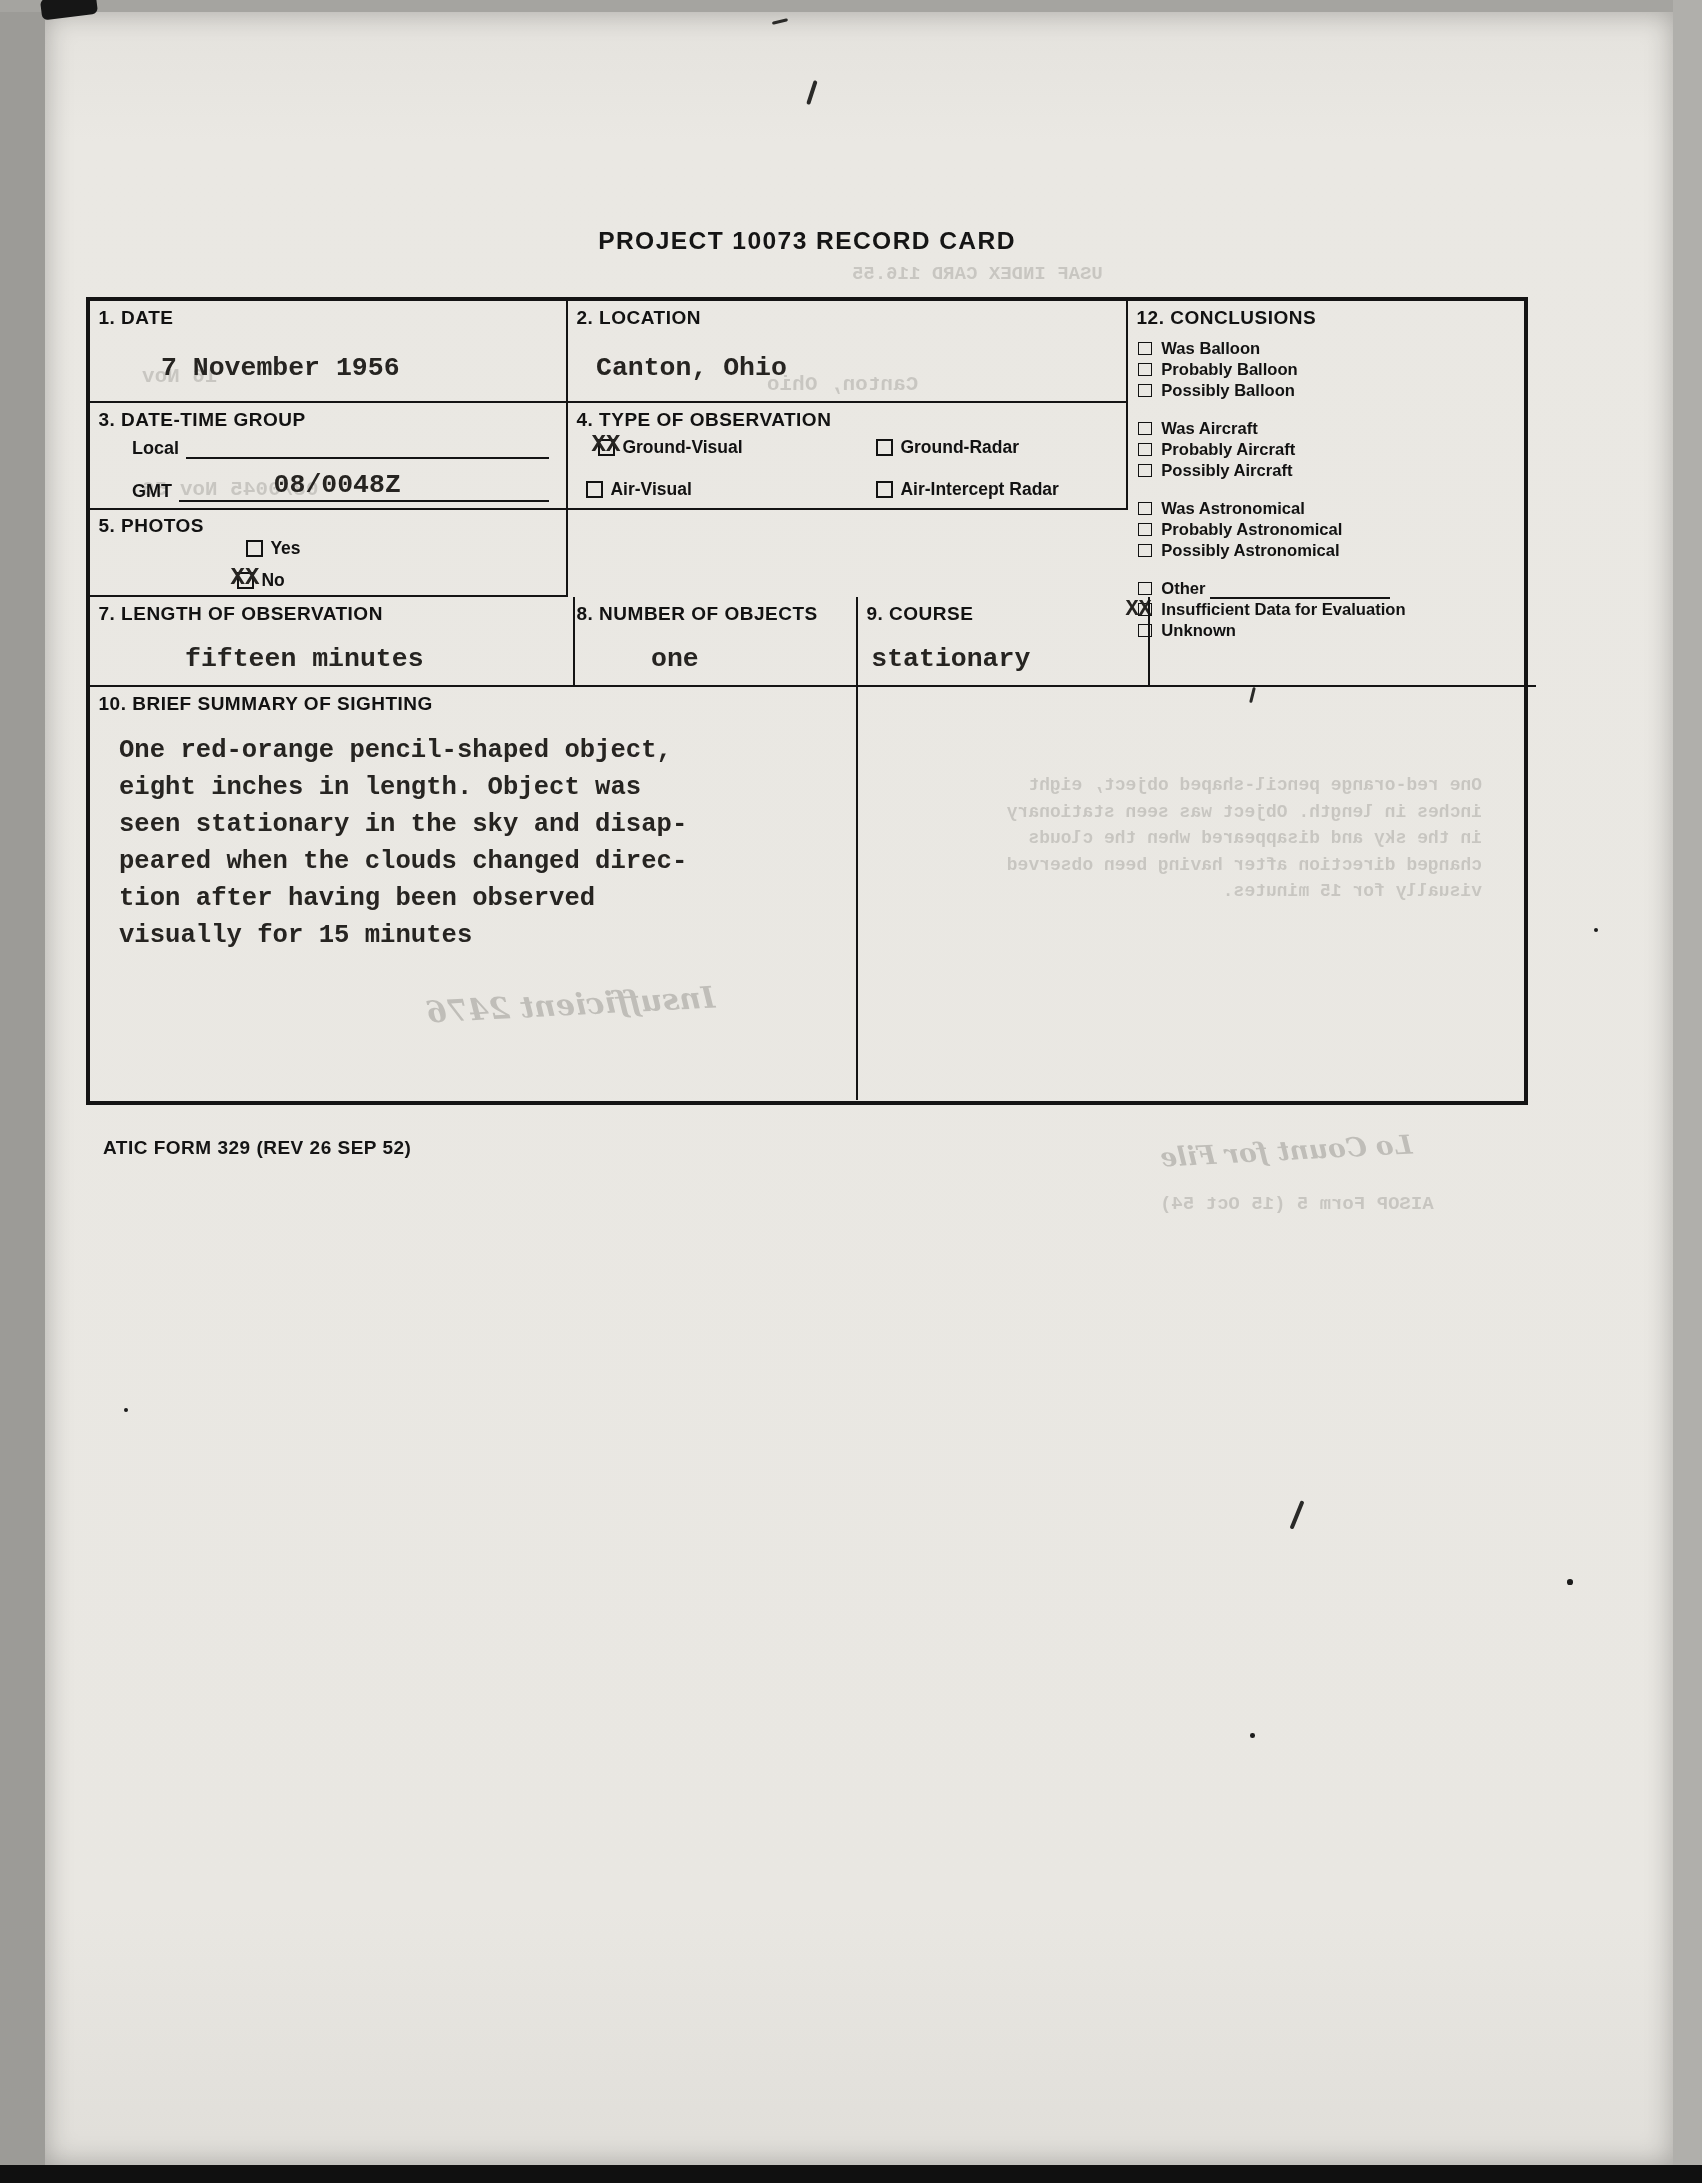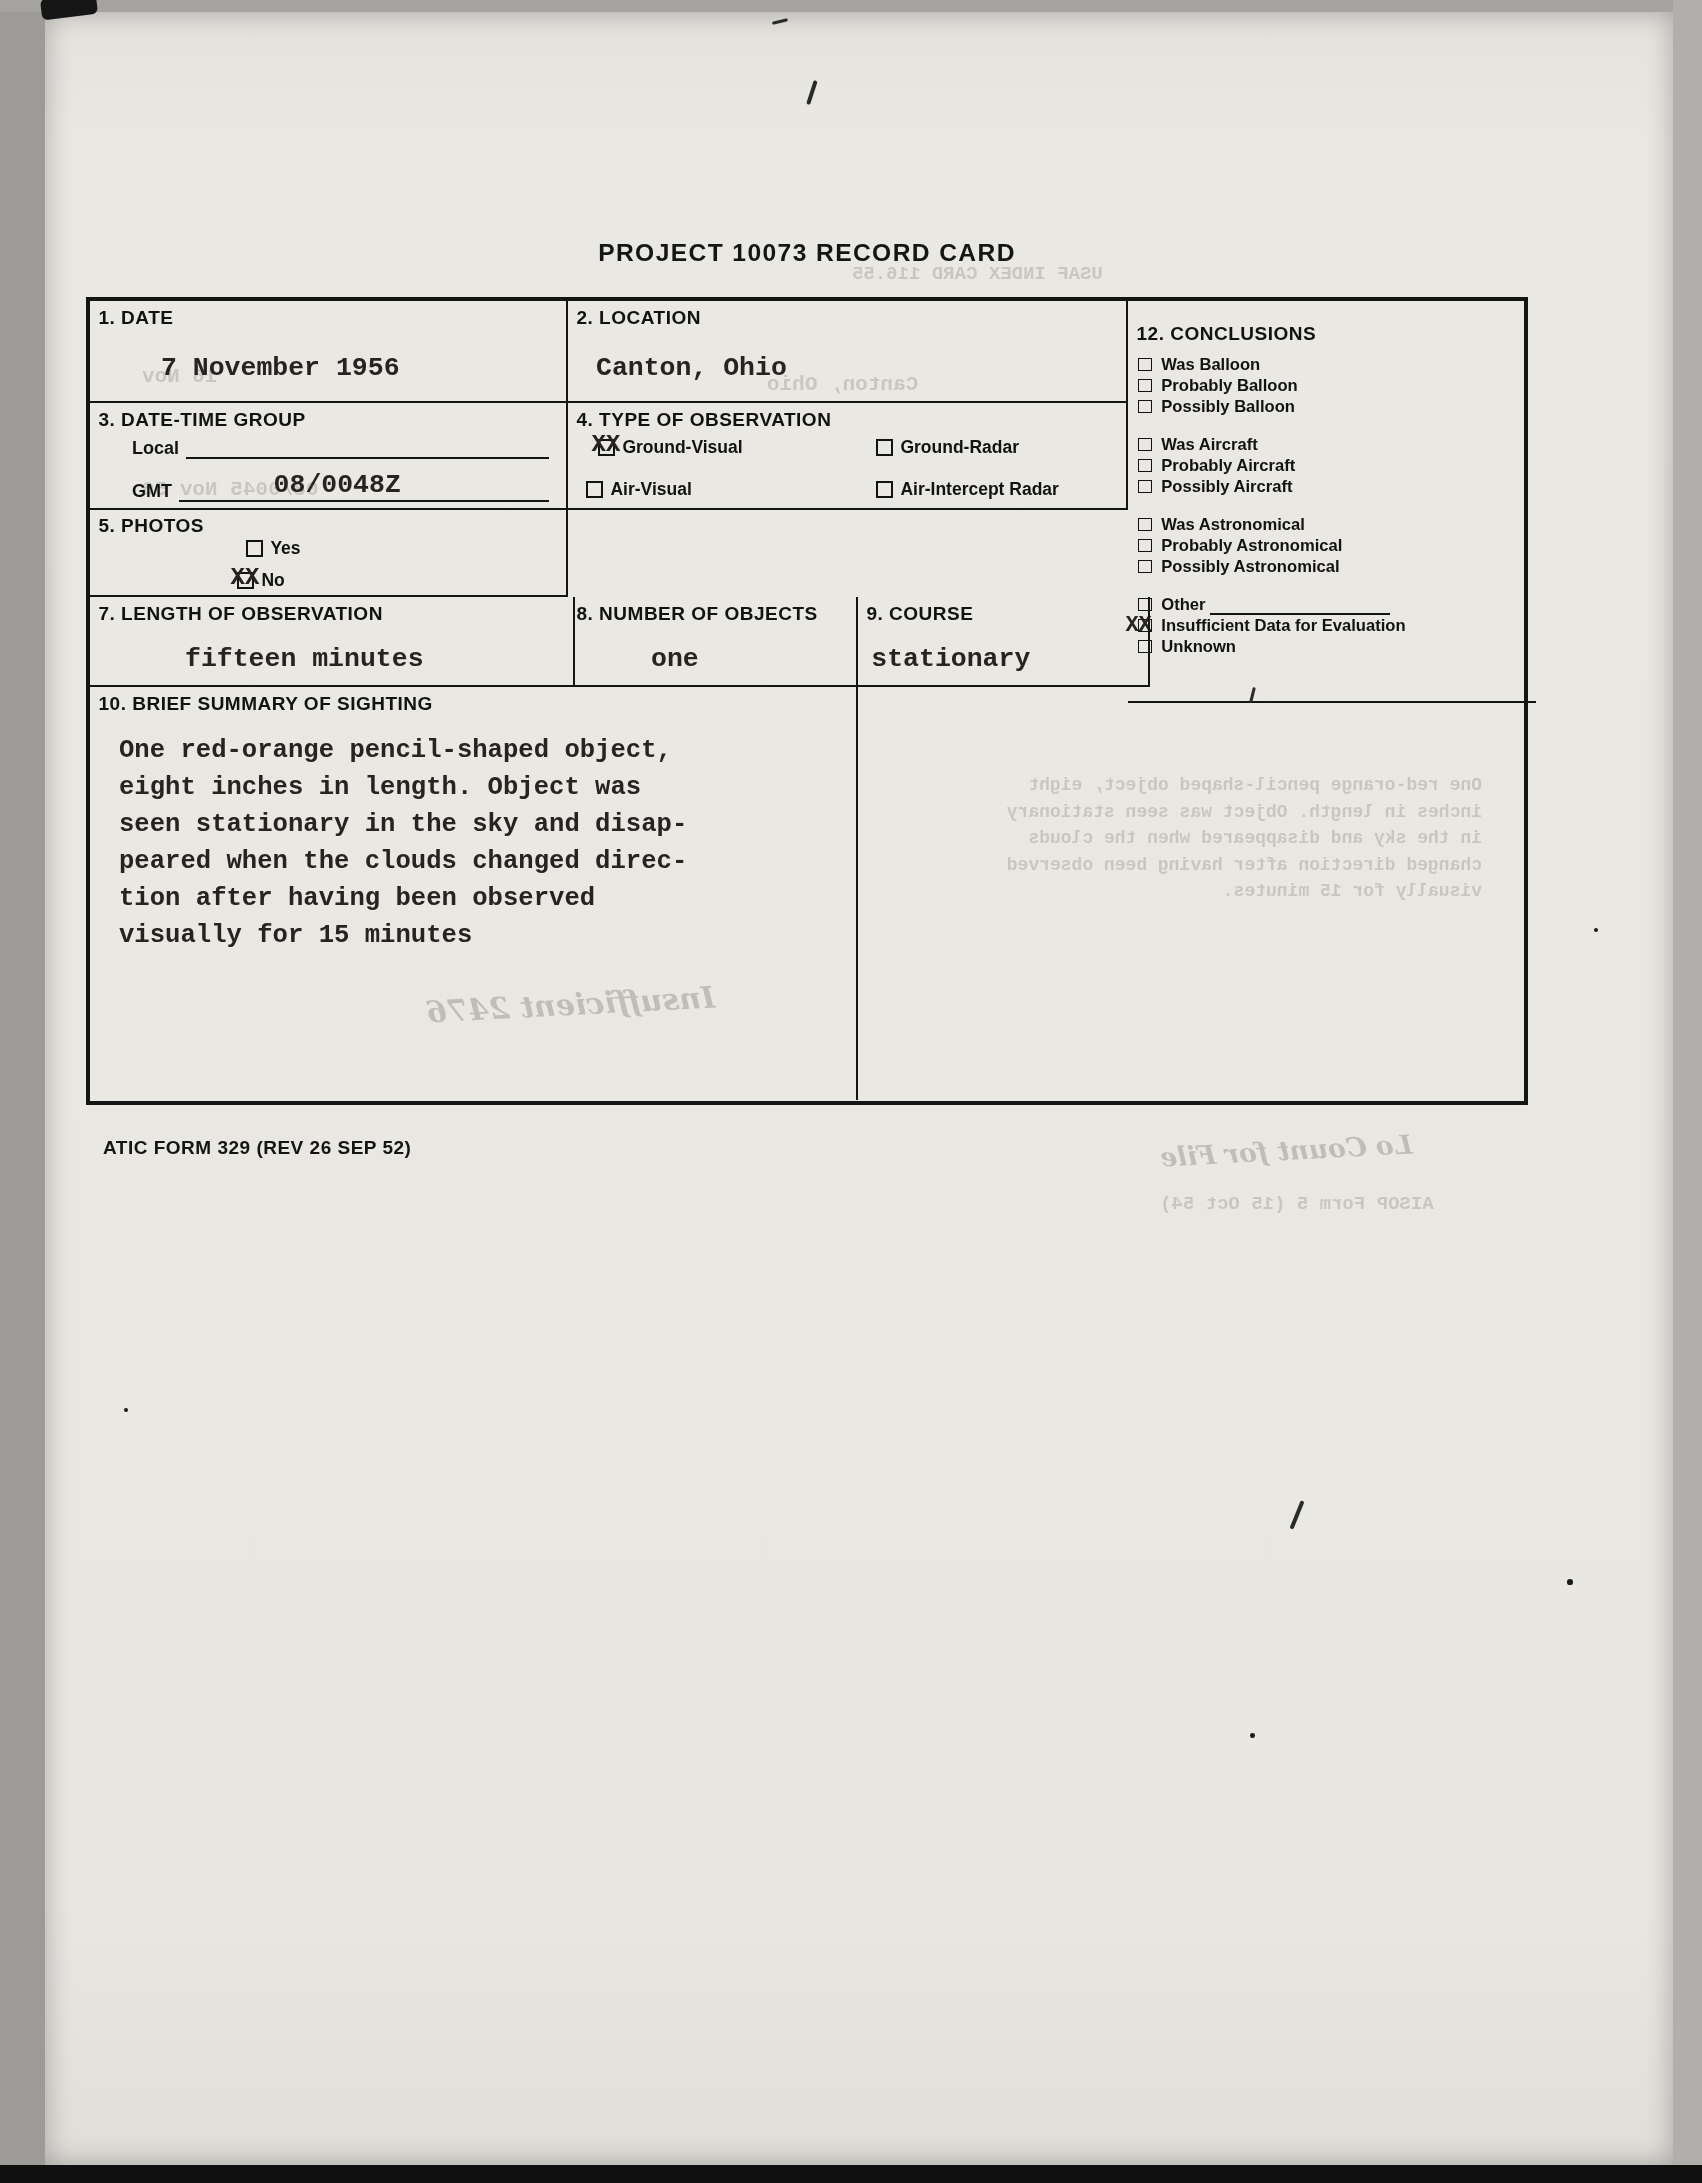--- a/index.html
+++ b/index.html
@@ -17,21 +17,21 @@
     position:absolute;left:45px;top:12.3px;width:1628px;height:2153px;
     background:linear-gradient(180deg,#e4e2dd 0%,#eae8e3 6%,#e9e7e2 88%,#e0ded9 100%);
     box-shadow:0 0 28px rgba(0,0,0,.28) inset;
   }
   .black-bar{position:absolute;left:0;top:2165px;width:1702px;height:18px;background:#101010;}
   .smudge{position:absolute;left:41px;top:-3.8px;width:56px;height:21px;background:#161616;border-radius:5.7px;transform:rotate(-7deg);}
   .speck{position:absolute;background:#1c1c1c;border-radius:50%;}
   .pen{position:absolute;background:#2a2a28;border-radius:1.9px;}
 
   .title{
-    position:absolute;left:86px;top:239px;width:1442px;
+    position:absolute;left:86px;top:227px;width:1442px;
     text-align:center;font-weight:bold;font-size:24.6px;letter-spacing:1.4px;color:#151515;
   }
 
   .card{
     position:absolute;left:86px;top:297px;width:1442px;height:808px;
     border:4.7px solid #141414;box-sizing:border-box;
   }
   .cell{position:absolute;box-sizing:border-box;}
   .br{border-right:2.4px solid #141414;}
   .bb{border-bottom:2.4px solid #141414;}
@@ -124,21 +124,21 @@
   <div class="cell br bb" style="left:0;top:0;width:478px;height:102px;padding-left:38px;">
     <div class="lbl">1. DATE</div>
     <div class="typed" style="left:71px;top:52px;">7 November 1956</div>
   </div>
 
   <div class="cell br bb" style="left:478px;top:0;width:560px;height:102px;">
     <div class="lbl">2. LOCATION</div>
     <div class="typed" style="left:28px;top:52px;">Canton, Ohio</div>
   </div>
 
-  <div class="cell bb" style="left:1038px;top:16px;width:408px;height:386px;">
+  <div class="cell bb" style="left:1038px;top:0;width:408px;height:386px;">
     <div class="lbl">12. CONCLUSIONS</div>
     <div class="conc-list">
       <div class="conc-item">
         <span class="cb"></span>
         <span>Was Balloon</span>
       </div>
       <div class="conc-item">
         <span class="cb"></span>
         <span>Probably Balloon</span>
       </div>

